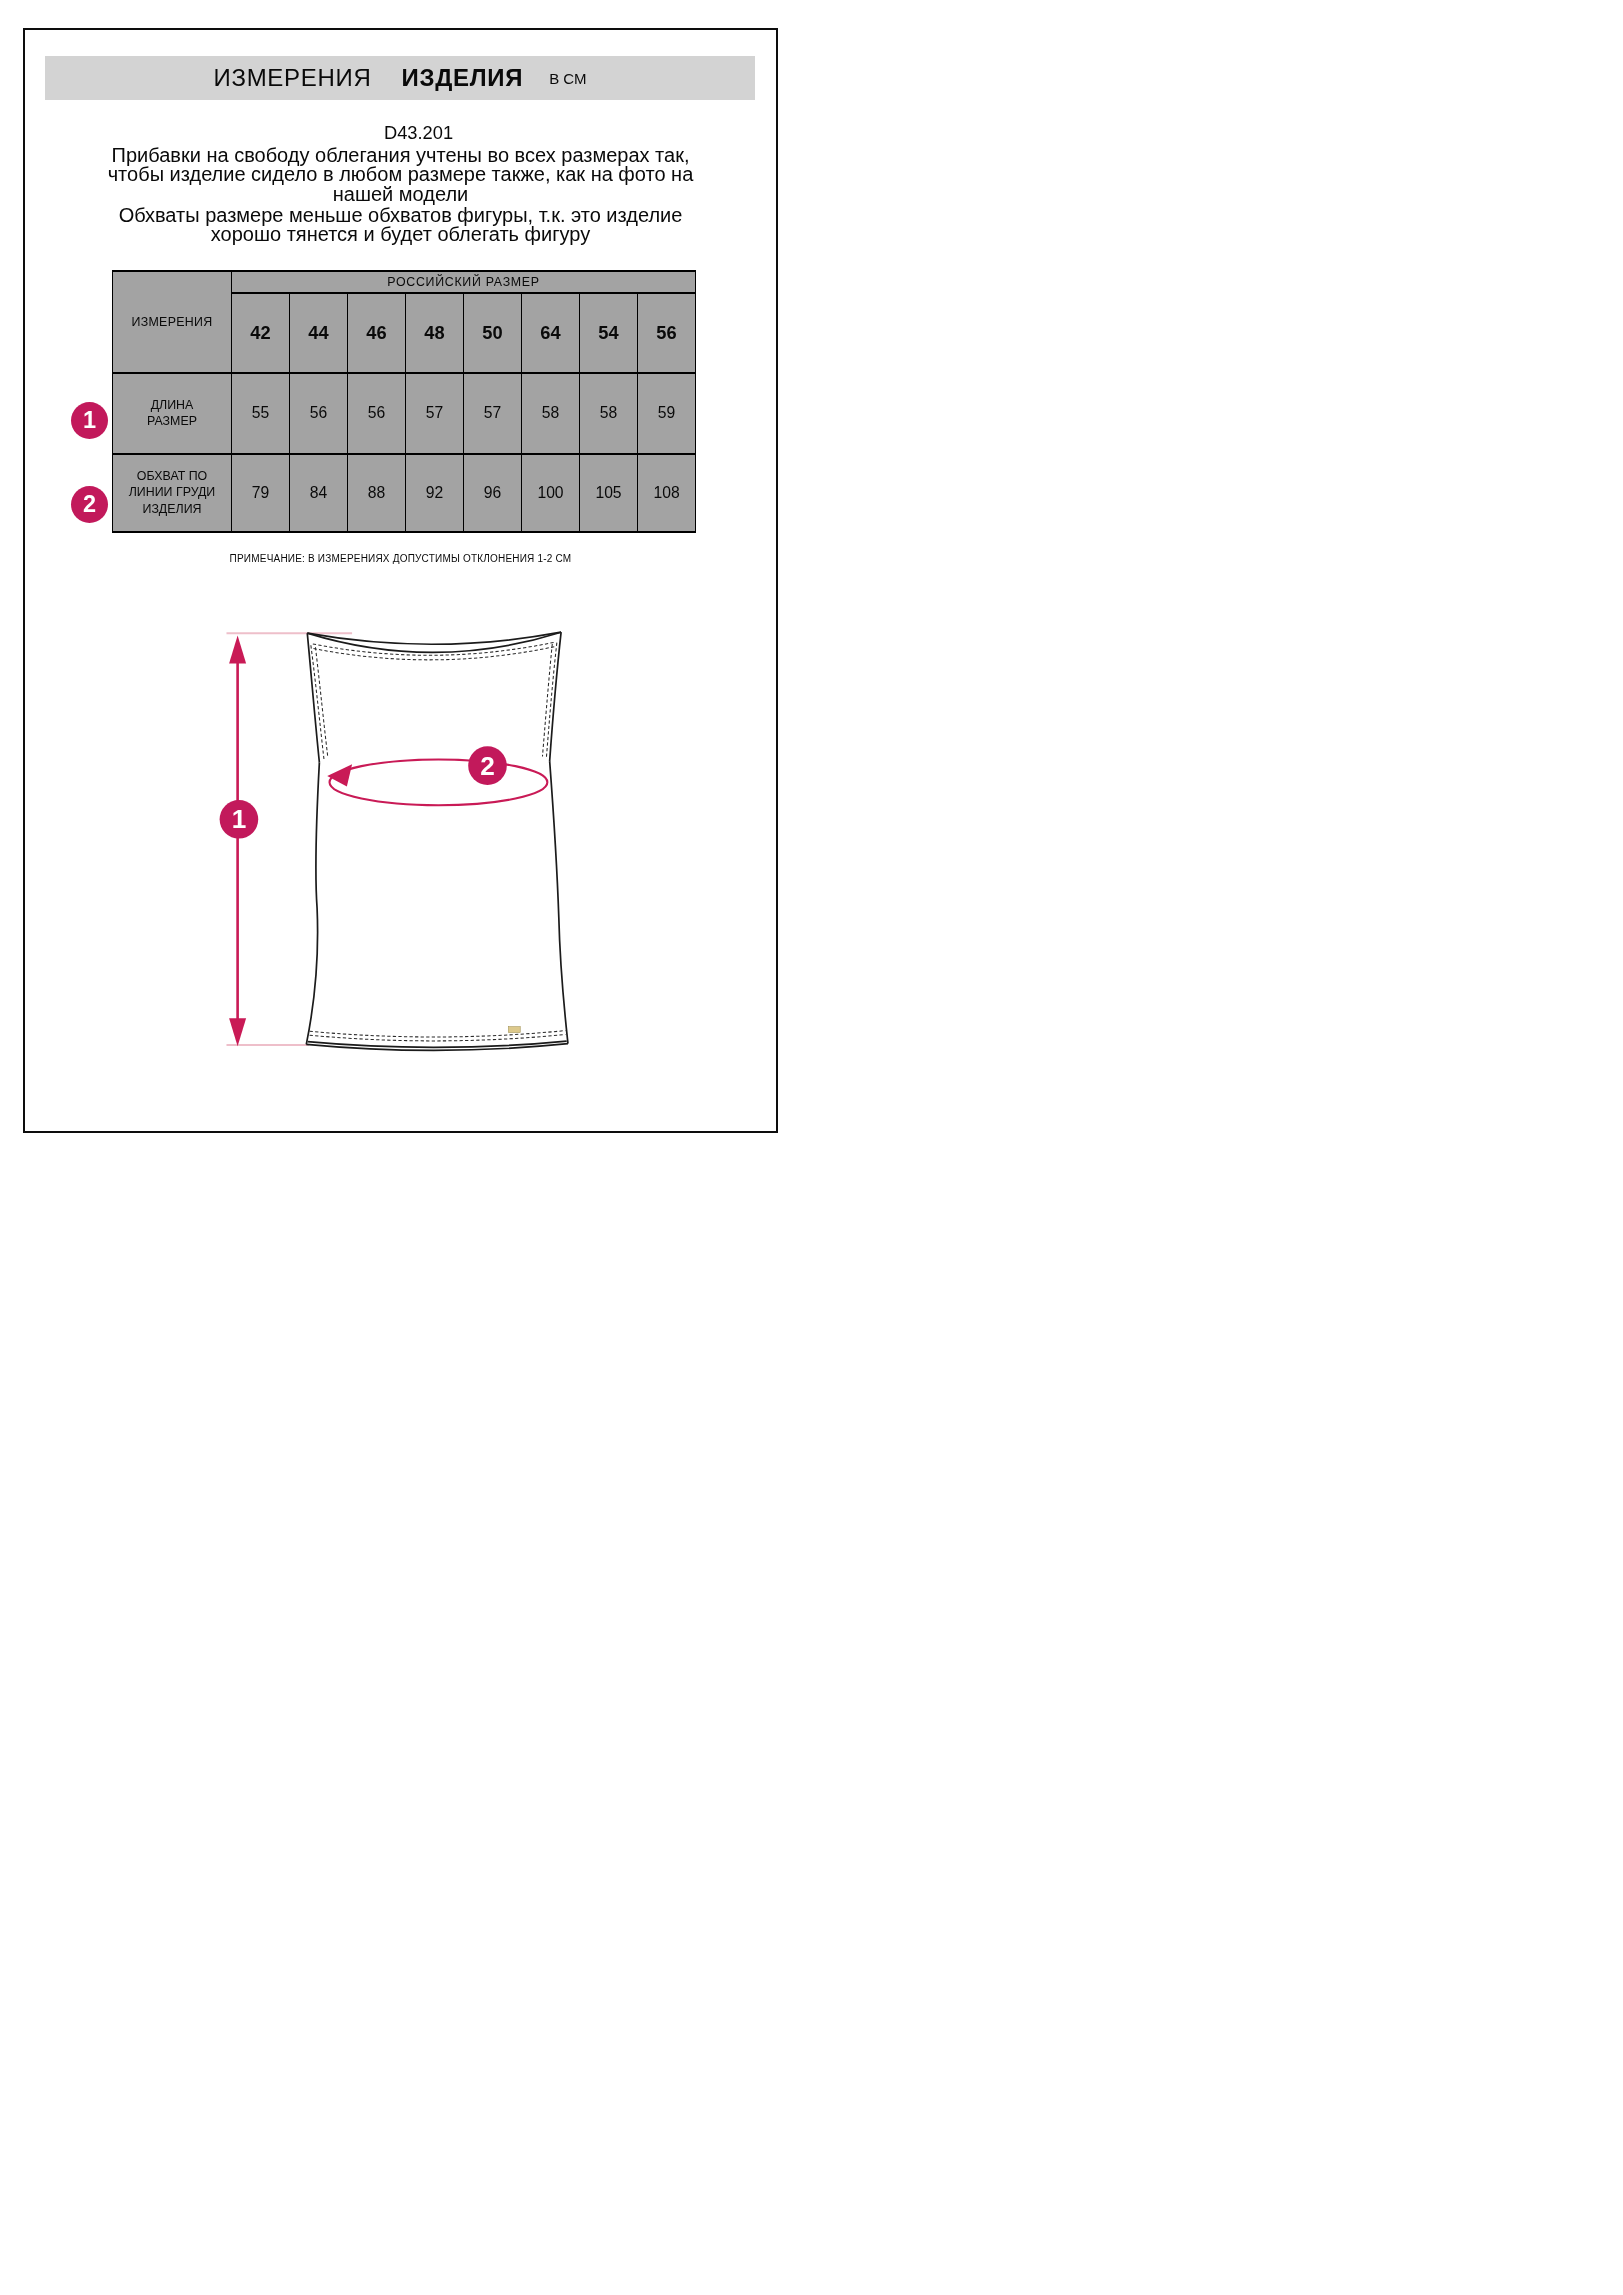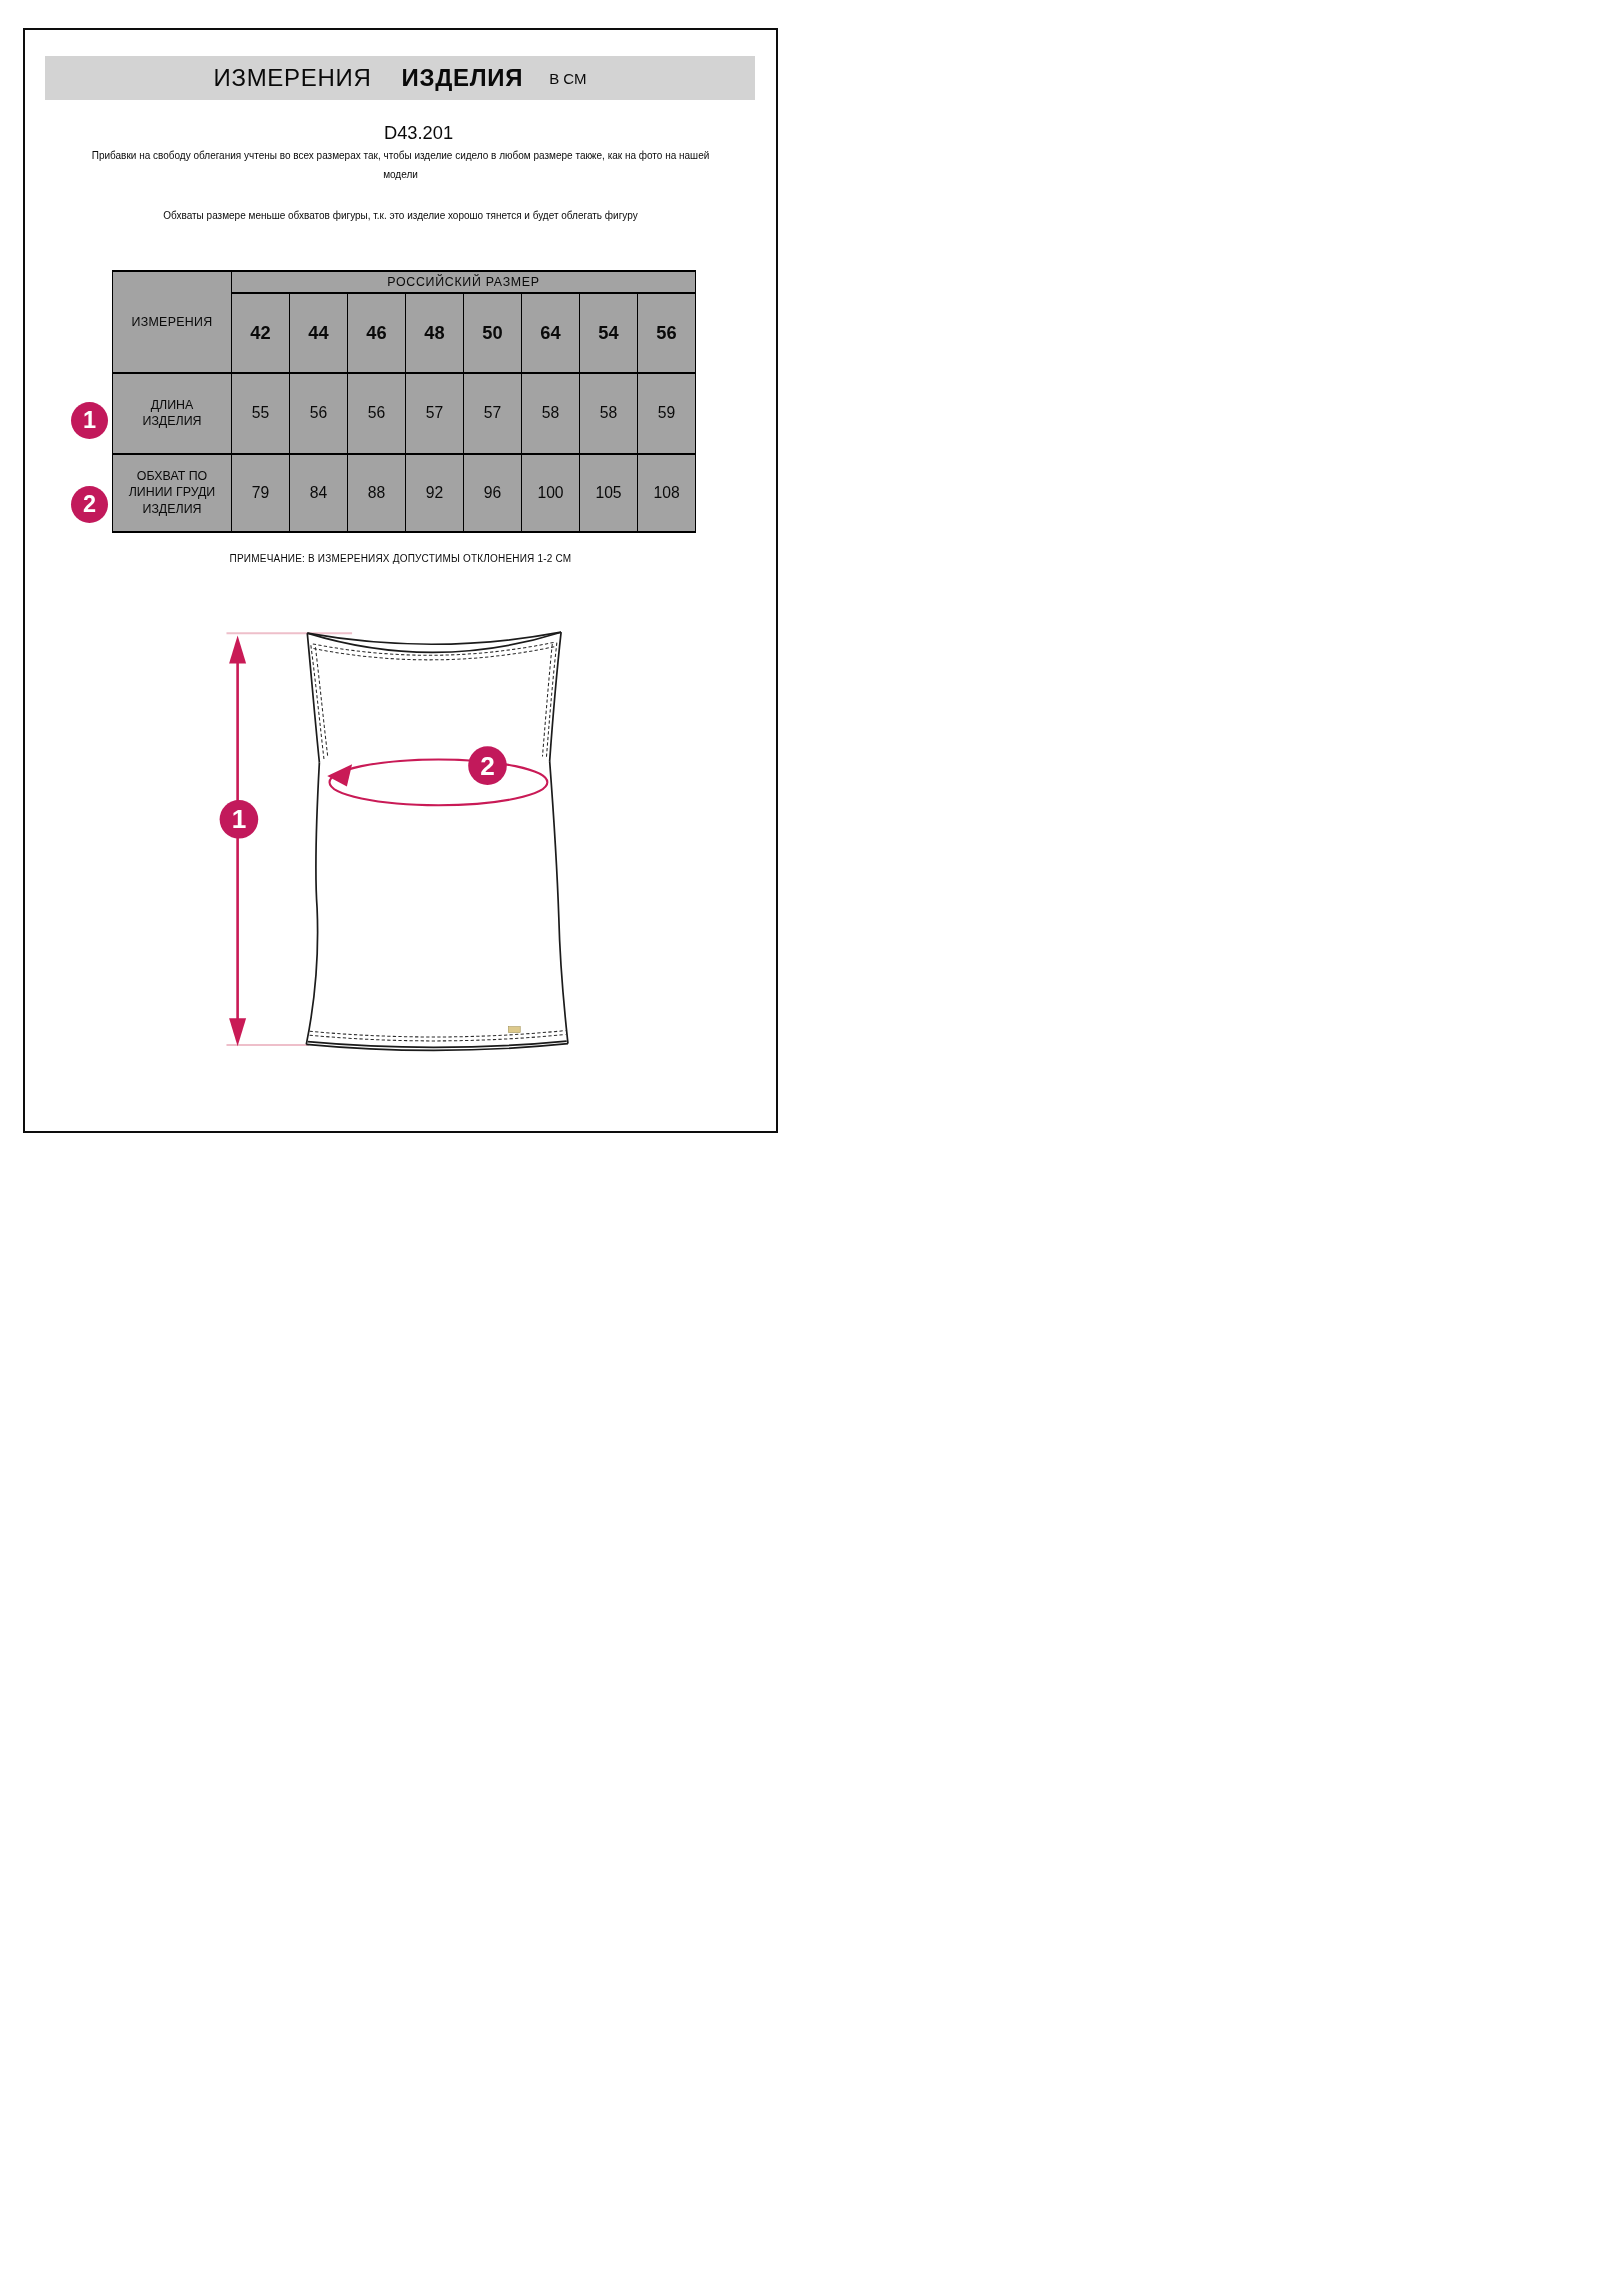--- a/index.html
+++ b/index.html
@@ -16,21 +16,21 @@
     background:#d3d3d3; display:flex; align-items:center; justify-content:center;
   }
   .title-bar .w1 { font-size:24px; letter-spacing:0.7px; }
   .title-bar .w2 { font-size:24px; font-weight:bold; margin-left:30px; letter-spacing:0.7px; }
   .title-bar .unit { font-size:15px; margin-left:26px; position:relative; top:1.3px; }
   .product-code {
     position:absolute; top:92px; left:18px; width:100%;
     text-align:center; font-size:18.3px;
   }
   .desc { position:absolute; left:50%; transform:translateX(-50%); width:628px;
-    text-align:center; font-size:10px; line-height:19.6px; margin:0; }
+    text-align:center; font-size:20px; line-height:19.6px; margin:0; }
   .desc1 { top:116px; }
   .desc2 { top:176px; }
   .table-wrap { position:absolute; left:87px; top:240px; width:583px; }
   table.size-table { border-collapse:collapse; table-layout:fixed; width:583px; }
   .size-table th, .size-table td {
     border-left:1.3px solid #000; border-right:1.3px solid #000;
     border-top:2.6px solid #000; border-bottom:2.6px solid #000;
     text-align:center; vertical-align:middle; font-weight:normal;
     background:#a3a3a3; padding:0;
   }
@@ -109,21 +109,21 @@
         <th class="size-num">42</th>
         <th class="size-num">44</th>
         <th class="size-num">46</th>
         <th class="size-num">48</th>
         <th class="size-num">50</th>
         <th class="size-num">64</th>
         <th class="size-num">54</th>
         <th class="size-num">56</th>
       </tr>
       <tr class="row-data1">
-        <td class="row-label">ДЛИНА ИЗДЕЛИЯ</td>
+        <td class="row-label">ДЛИНА РАЗМЕР</td>
         <td class="val">55</td>
         <td class="val">56</td>
         <td class="val">56</td>
         <td class="val">57</td>
         <td class="val">57</td>
         <td class="val">58</td>
         <td class="val">58</td>
         <td class="val">59</td>
       </tr>
       <tr class="row-data2">

